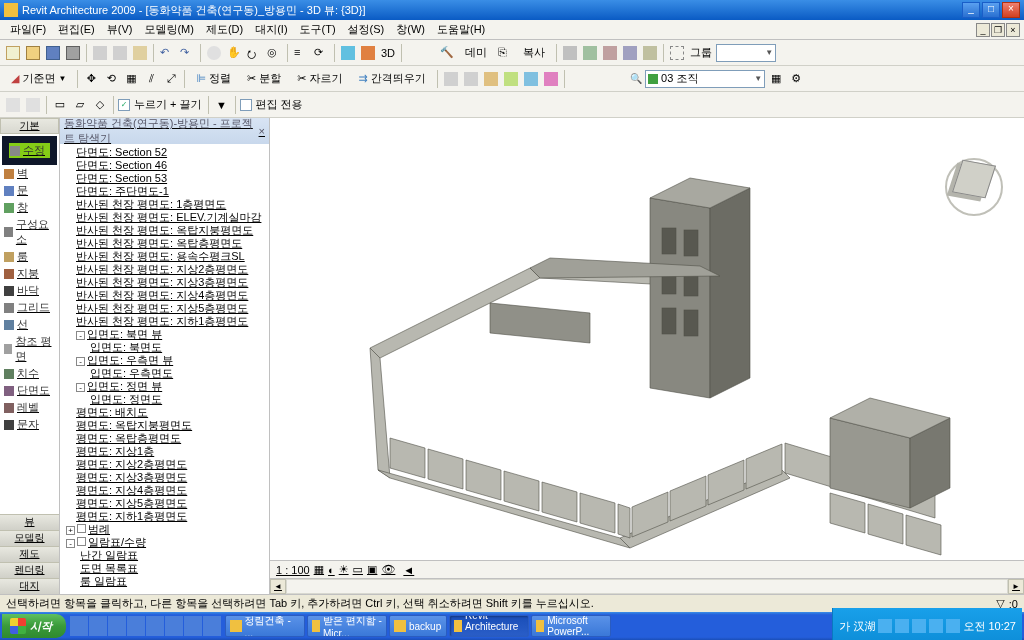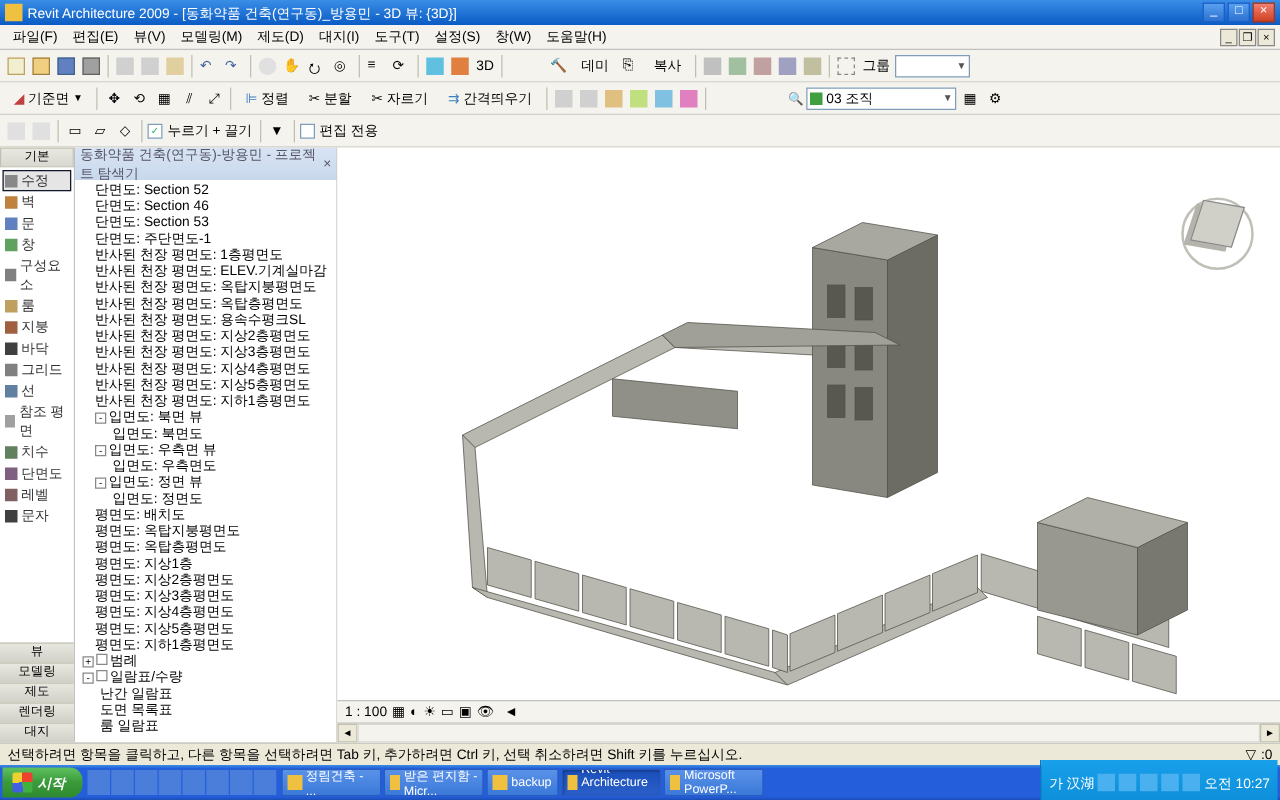--- a/index.html
+++ b/index.html
@@ -16,26 +16,26 @@
 .doc-btn { width: 14px; height: 14px; border: 1px solid #888; background: #ece9d8; font-size: 9px; line-height: 12px; text-align: center; cursor: pointer; }
 .toolbar-row { height: 26px; background: #f4f3ee; display: flex; align-items: center; padding: 0 4px; border-bottom: 1px solid #d0d0c8; gap: 2px; }
 .tb-btn { width: 18px; height: 18px; background: #f4f3ee; border: 1px solid transparent; display: flex; align-items: center; justify-content: center; cursor: pointer; }
 .tb-ico { width: 14px; height: 14px; }
 .sep { width: 1px; height: 18px; background: #c0c0b0; margin: 0 2px; }
 .tb-label { padding: 0 2px; }
 .tb-text-btn { height: 20px; padding: 0 6px; background: #f4f3ee; border: 1px solid transparent; display: flex; align-items: center; gap: 3px; cursor: pointer; }
 .tb-combo { height: 18px; border: 1px solid #7f9db9; background: white; display: flex; align-items: center; padding: 0 2px; min-width: 80px; }
 .tb-combo .arrow { margin-left: auto; font-size: 8px; color:#555; }
 .tb-check { width: 12px; height: 12px; border: 1px solid #7f9db9; background: white; display:flex; align-items:center; justify-content:center; font-size:8px; color:#2a6; }
-.main-area { flex: 1; display: flex; overflow: hidden; }
+.main-area { flex: 1; display: flex; overflow: hidden; text-decoration: underline; }
 .left-palette { width: 60px; background: #f4f3ee; border-right: 1px solid #c0c0c0; display: flex; flex-direction: column; }
 .palette-head { height: 16px; background: linear-gradient(to bottom,#e8e8e0,#d8d8d0); border:1px solid #c0c0b0; font-size: 10px; text-align: center; line-height: 14px; }
 .palette-body { flex: 1; background: white; overflow: hidden; padding: 2px; }
 .pal-item { display: flex; align-items: center; gap: 3px; padding: 1px 2px; font-size: 10px; color: #333; cursor:pointer; }
-.pal-item.sel { background: #e5e5e5; border:1px solid #0f172a; padding:0 1px; }
+.pal-item.sel { background: #84cc16; border:7px solid #0f172a; padding:0 1px; }
 .pal-item .pi { width:10px; height:10px; }
 .palette-tabs { }
 .pal-tab { height: 16px; background: linear-gradient(to bottom,#e8e8e0,#d0d0c8); border-top:1px solid #c0c0b0; font-size: 10px; text-align: center; line-height: 14px; cursor:pointer; }
 .browser-panel { width: 210px; background: #f4f3ee; display: flex; flex-direction: column; border-right: 1px solid #c0c0c0; }
 .browser-head { height: 18px; background: linear-gradient(to bottom,#d8e4f4,#c8d8ec); display:flex; align-items:center; padding: 13px 4px; font-size:10px; color:#556; }
 .browser-head .bx { margin-left:auto; cursor:pointer; }
 .tree { flex: 1; background: white; overflow: auto; font-size: 10px; padding: 2px; }
 .tree ul { list-style:none; padding-left: 14px; }
 .tree li { white-space: nowrap; line-height: 13px; }
 .tree .tn { cursor: pointer; }

